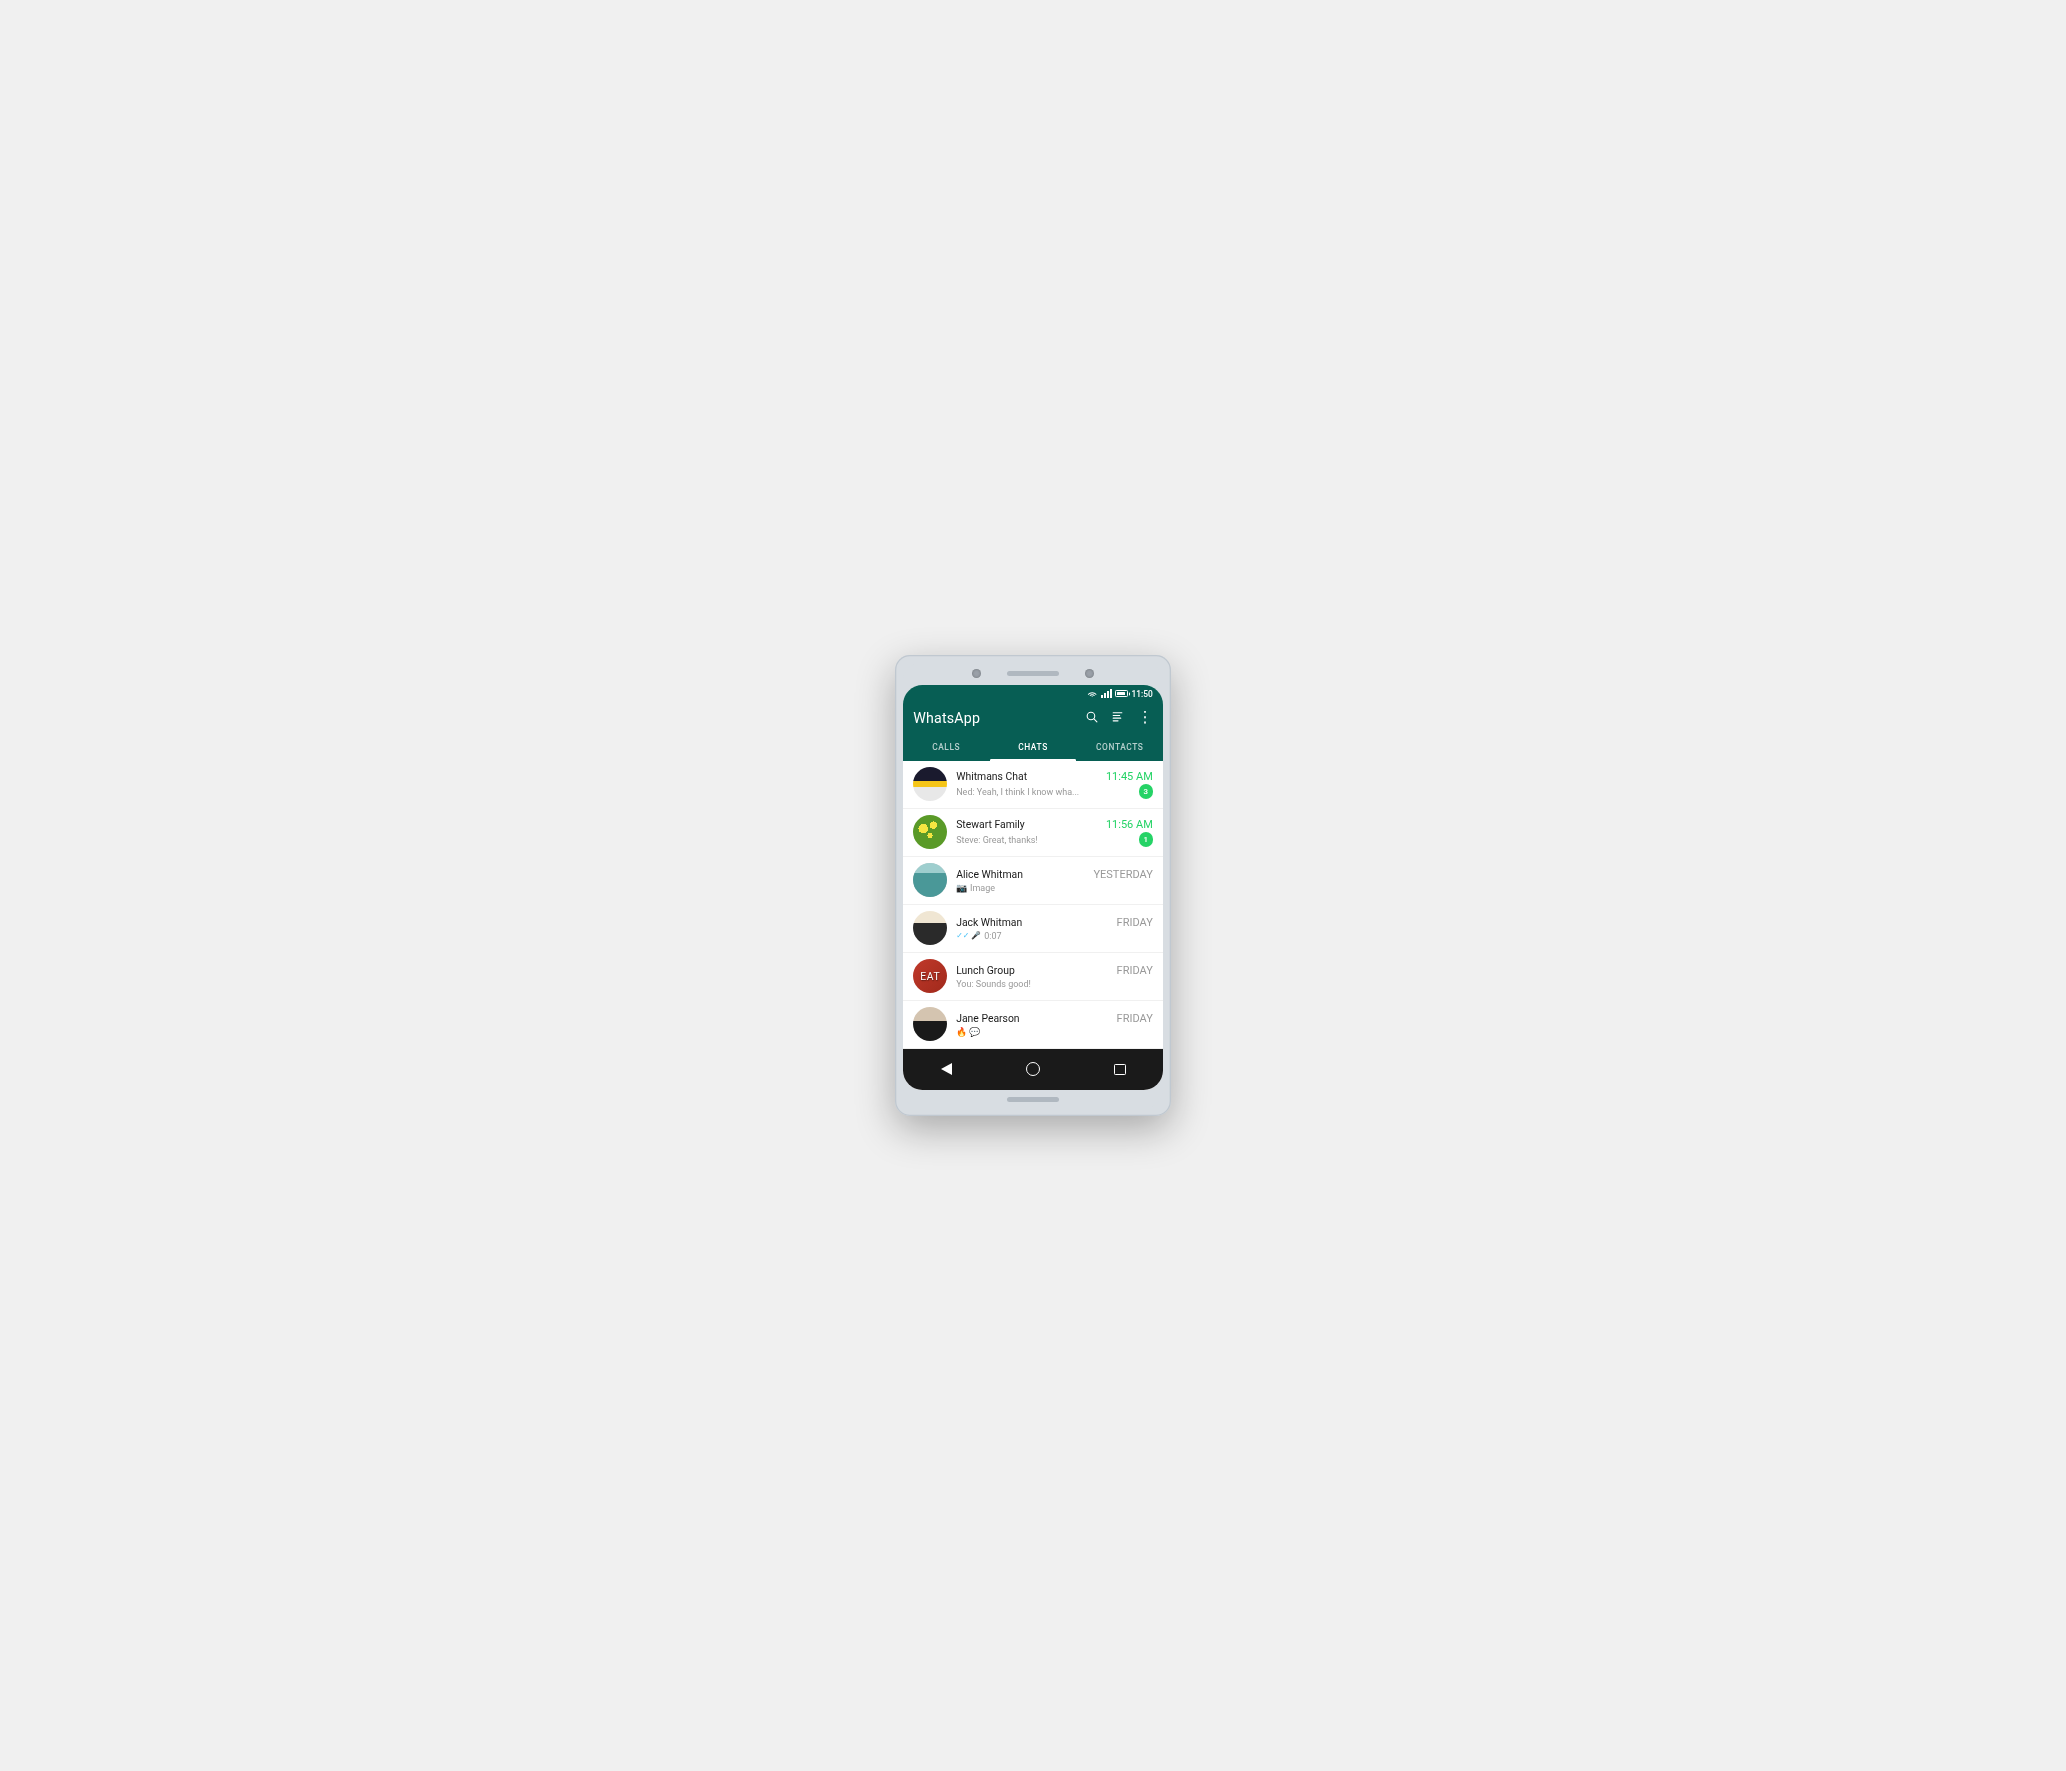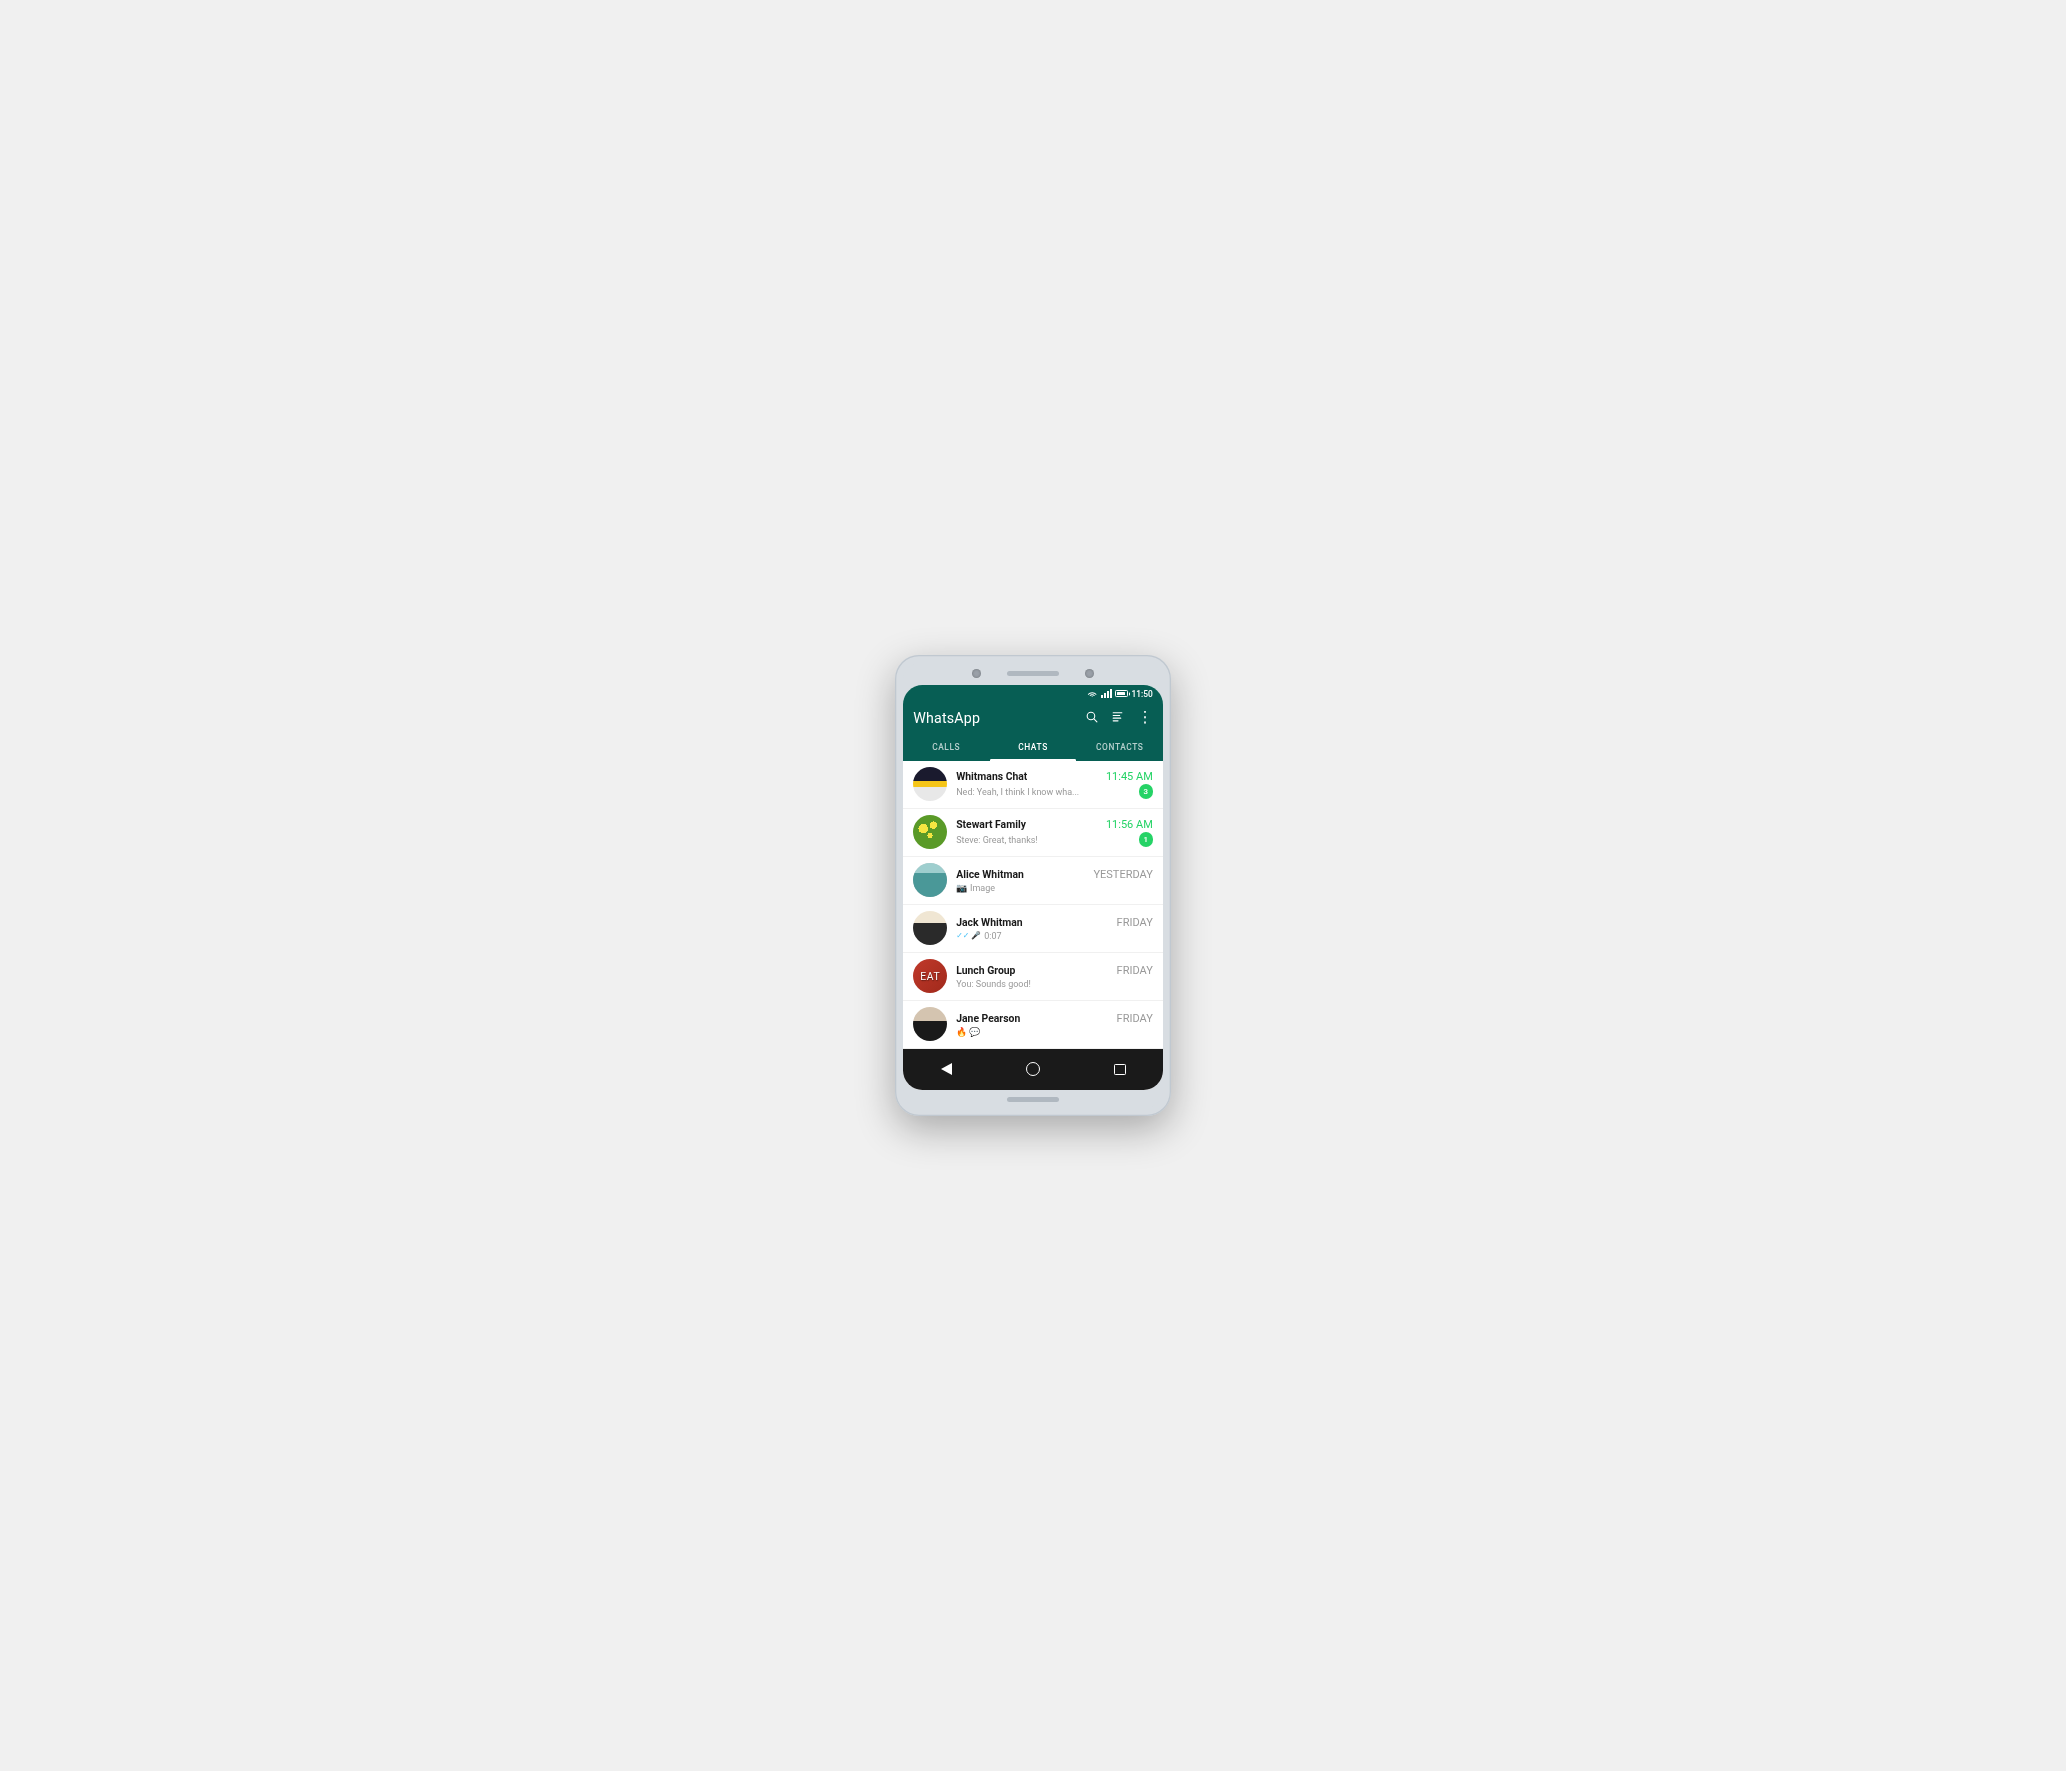--- a/index.html
+++ b/index.html
@@ -9,21 +9,21 @@
       display: flex;
       justify-content: center;
       align-items: center;
       min-height: 100vh;
       font-family: 'Roboto', Arial, sans-serif;
     }
 
     .phone-outer {
       width: 276px;
       background: #d8dde2;
-      border-radius: 24px;
+      border-radius: 15px;
       padding: 7.8px;
       box-shadow: 0 13px 39px rgba(0,0,0,0.3), inset 0 0 0 1.3px #c0c8d0;
       position: relative;
     }
 
     .phone-inner {
       background: #fff;
       border-radius: 19.4px;
       overflow: hidden;
       position: relative;
@@ -193,21 +193,21 @@
 
     .chat-top-row {
       display: flex;
       justify-content: space-between;
       align-items: baseline;
       margin-bottom: 1.9px;
     }
 
     .chat-name {
       font-size: 10.4px;
-      font-weight: 700;
+      font-weight: 400;
       color: #1a1a1a;
       white-space: nowrap;
       overflow: hidden;
       text-overflow: ellipsis;
     }
 
     .chat-time {
       font-size: 11px;
       color: #999;
       flex-shrink: 0;

